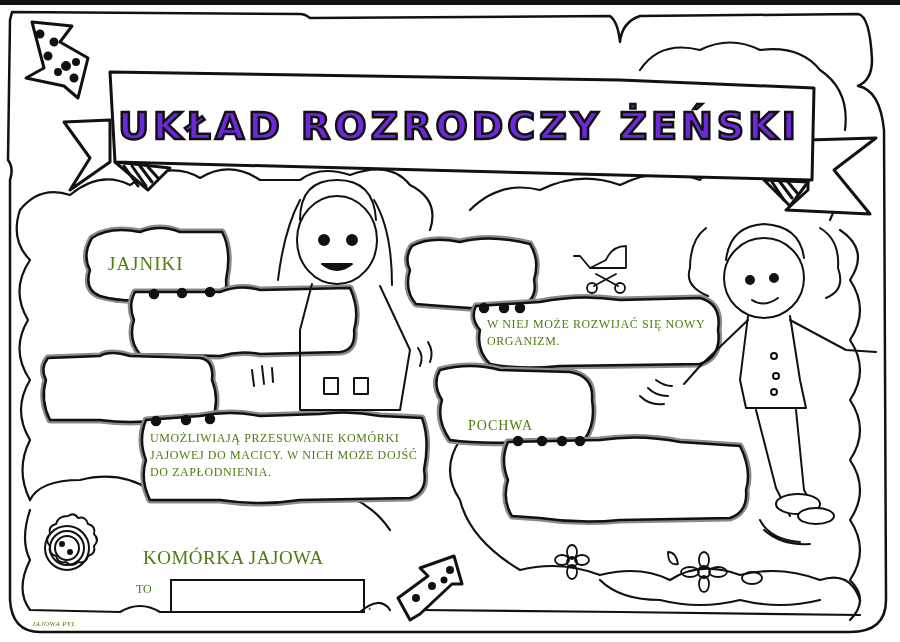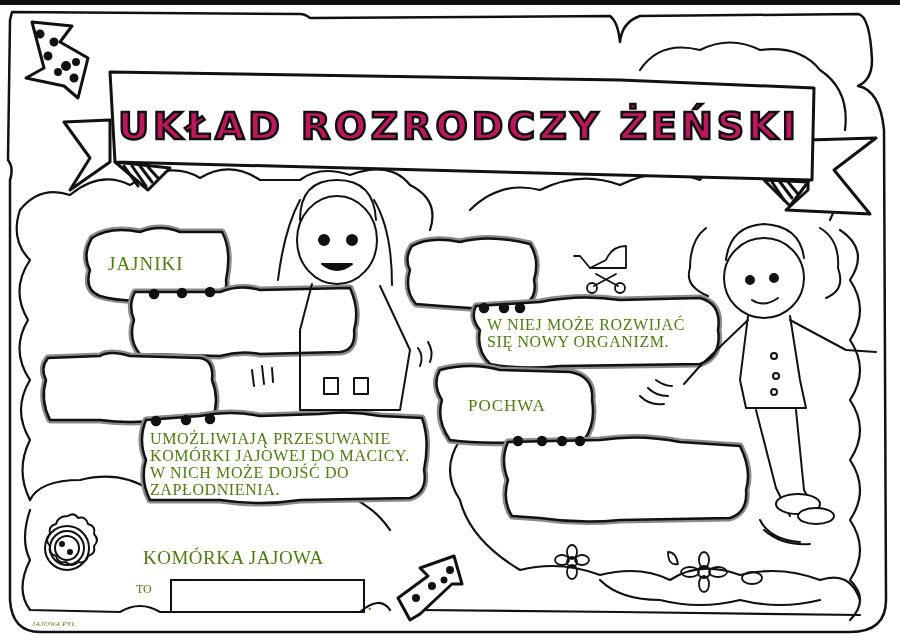--- a/index.html
+++ b/index.html
@@ -4,26 +4,26 @@
 <style>
   html, body { margin:0; padding:0; background:#ffffff; }
   body { width:900px; height:642px; position:relative; overflow:hidden; font-family:"DejaVu Sans", sans-serif; color:#111; }
   .topbar { position:absolute; left:0; top:0; width:900px; height:5px; background:#111; }
   svg.art { position:absolute; left:0; top:0; width:900px; height:642px; }
   .txt { position:absolute; font-family:Liberation Serif, serif; color:#4d7c0f; }
   .title {
     position:absolute; left:114px; top:96px; width:690px; height:60px;
     display:flex; align-items:center; justify-content:center;
     font-family:"DejaVu Sans", sans-serif; font-weight:bold; font-size:38px;
-    letter-spacing:4px; color:#be185d;
+    letter-spacing:4px; color:#6d28d9;
     -webkit-text-stroke:2.5px #111; text-stroke:2.5px #111;
   }
   .label-jajniki { left:108px; top:253px; font-size:19px; letter-spacing:1px; }
-  .label-pochwa { left:468px; top:396px; font-size:17px; letter-spacing:1px; }
-  .note { font-size:16px; line-height:17px; letter-spacing:0.6px; text-transform:uppercase; }
+  .label-pochwa { left:468px; top:418px; font-size:14px; letter-spacing:1px; }
+  .note { font-size:12px; line-height:17px; letter-spacing:0.6px; text-transform:uppercase; }
   .note-jajowody { left:150px; top:430px; width:270px; }
   .note-macica { left:487px; top:316px; width:220px; }
   .komorka { left:112px; top:547px; font-size:19px; letter-spacing:0.5px;margin-left:31px; }
   .to-label { left:136px; top:582px; font-size:12px; }
   .answer-input {
     position:absolute; left:170px; top:579px; width:195px; height:34px;
     border:2px solid #111; background:transparent; box-sizing:border-box;
   }
   .dot-end { left:368px; top:598px; font-size:14px; font-weight:bold; }
   .signature { left:32px; top:620px; font-size:7px; font-style:italic; letter-spacing:0.5px; }

